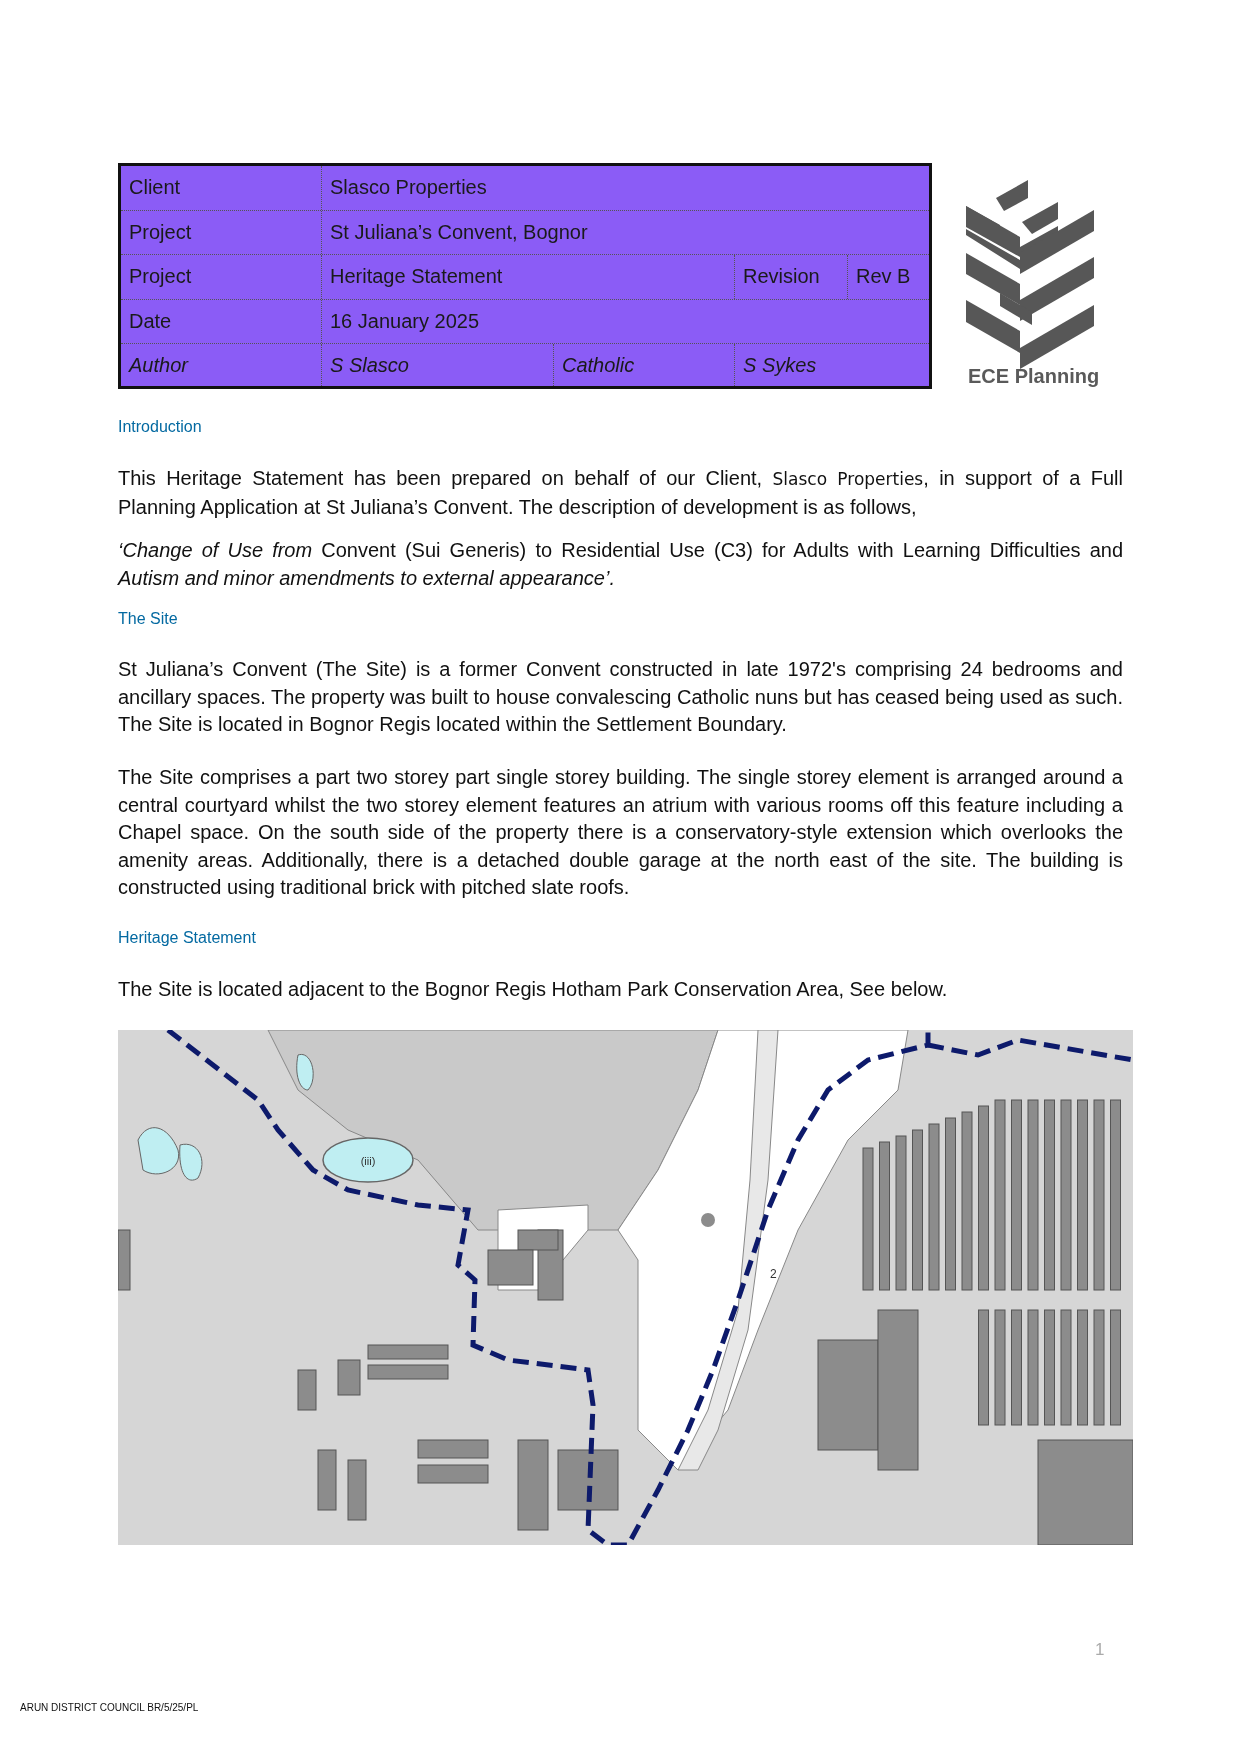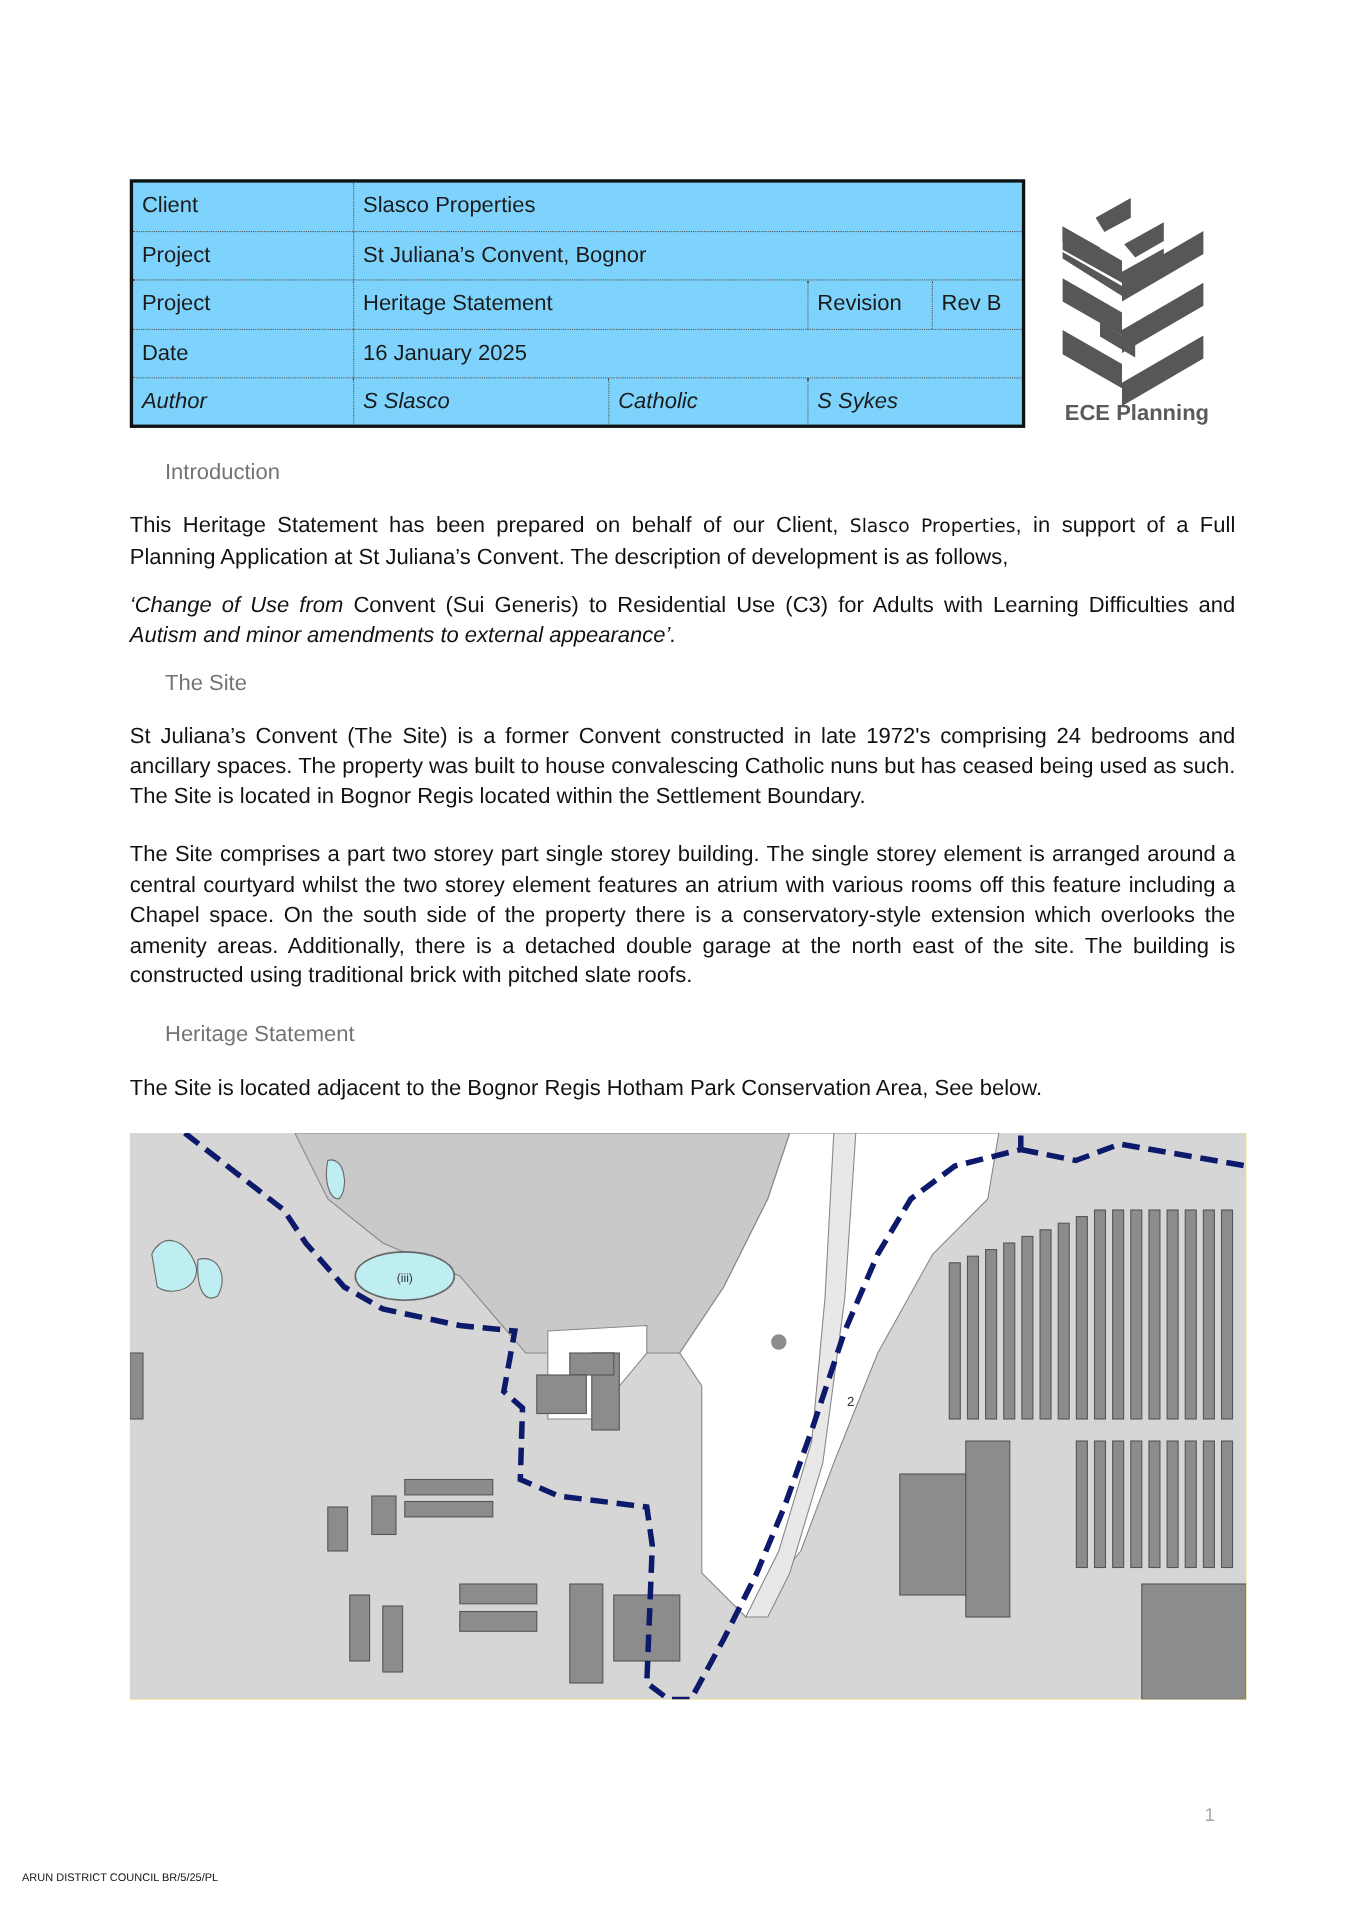--- a/index.html
+++ b/index.html
@@ -1,44 +1,44 @@
 <!DOCTYPE html>
 <html><head>
 <meta charset="utf-8">
 <style>
   html, body { margin: 0; padding: 0; background: #ffffff; }
   body { width: 1241px; height: 1754px; position: relative; overflow: hidden;
          font-family: "Liberation Sans", sans-serif; color: #111; }
 
   
   .info-table { position: absolute; left: 118px; top: 163px; width: 814px; height: 226px;
-                border: 3px solid #111; background: #7dd3fc; box-sizing: border-box; }
+                border: 3px solid #111; background: #8b5cf6; box-sizing: border-box; }
   .info-row { position: absolute; left: 0; right: 0; height: 44.5px;
               border-bottom: 1px dotted #555; box-sizing: border-box; }
   .info-row:last-child { border-bottom: none; font-style: italic; }
   .cell { position: absolute; top: 0; height: 100%; display: flex; align-items: center;
           padding-left: 8px; box-sizing: border-box; font-size: 20px; color: #1a1a1a;
           border-left: 1px dotted #555; }
   .cell.first { border-left: none; }
 
   
   .logo { position: absolute; left: 960px; top: 165px; width: 150px; height: 230px; }
   .logo-text { position: absolute; left: 968px; top: 365px; font-size: 20px; font-weight: bold;
                color: #5a5a5a; }
 
   
-  .heading { position: absolute; left: 118px; font-size: 20px; color: #737373; margin-left: 32px; }
+  .heading { position: absolute; left: 118px; font-size: 16px; color: #0369a1; }
   .para { position: absolute; left: 118px; width: 1005px; font-size: 20px; line-height: 27.5px;
           text-align: justify; color: #111; }
   .para .alt { font-family: "DejaVu Sans", sans-serif; font-size: 17px; }
   .para em { font-style: italic; }
 
   
   .map { position: absolute; left: 118px; top: 1030px; width: 1015px; height: 515px;
-         background: #fde047; overflow: hidden; }
+         background: #86efac; overflow: hidden; }
 
   .page-number { position: absolute; left: 1095px; top: 1640px; font-size: 17px; color: #aaa; }
   .footer-ref { position: absolute; left: 20px; top: 1702px; font-size: 10px; color: #111; }
 </style>
 </head>
 <body>
 
 <div class="info-table">
   <div class="info-row" style="top:0">
     <div class="cell first" style="left:0;width:200px">Client</div>

